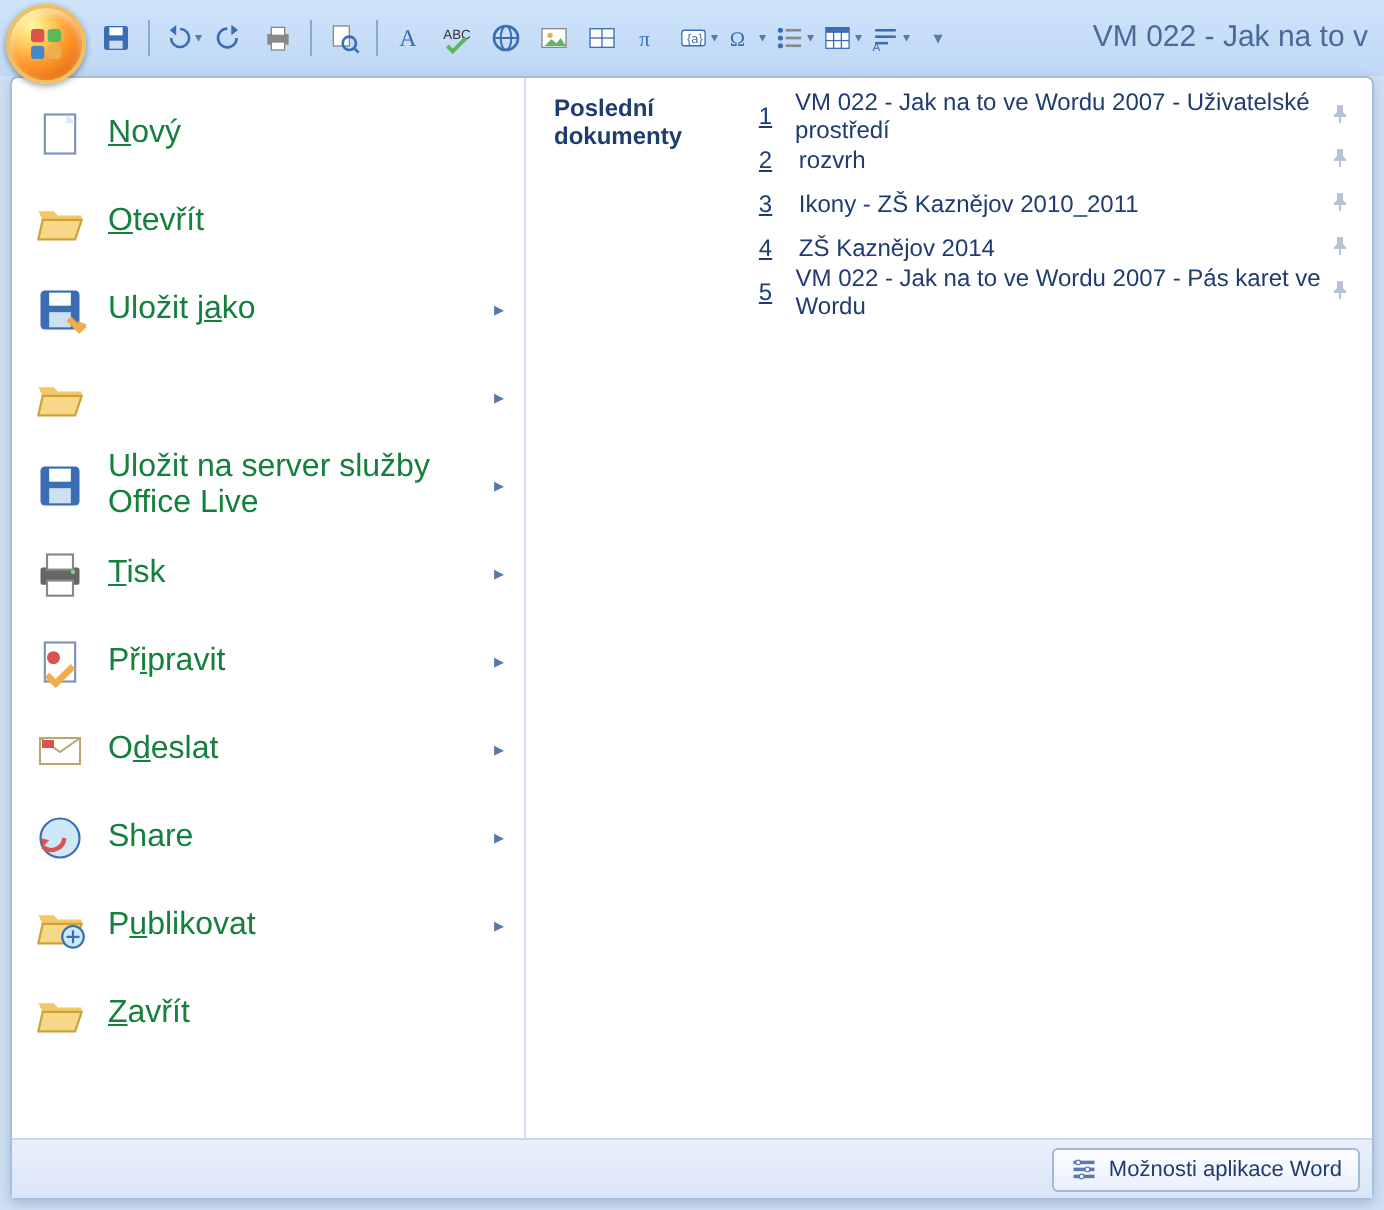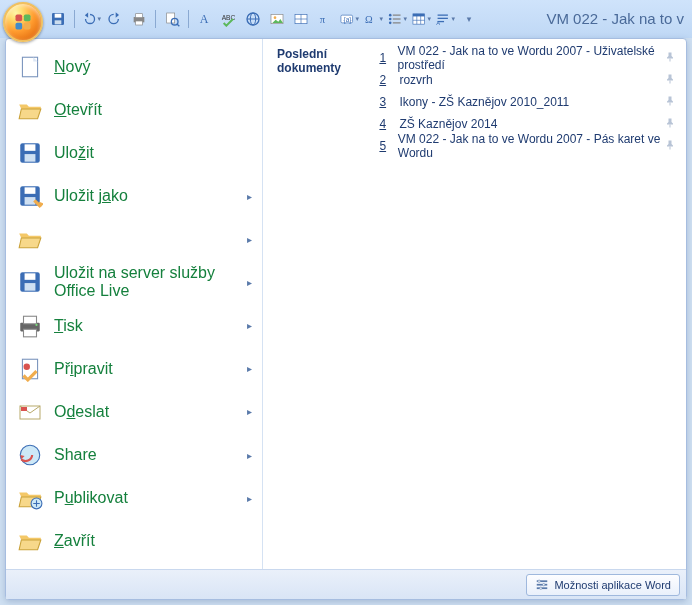--- a/index.html
+++ b/index.html
@@ -316,30 +316,20 @@
           <span class="lbl"><u>N</u>ový</span>
         </div>
         <div class="mi">
           <span class="ic">
             <svg width="28" height="26" viewBox="0 0 24 24">
               <path d="M2 7h7l2 2h11v2H4z" fill="#f4c868"></path>
               <path d="M4 11h18l-3 9H2z" fill="#f7d88a" stroke="#caa23a"></path>
             </svg>
           </span>
           <span class="lbl"><u>O</u>tevřít</span>
-        </div>
-        <div class="mi">
-          <span class="ic">
-            <svg width="26" height="26" viewBox="0 0 24 24">
-              <rect x="3" y="3" width="18" height="18" rx="2" fill="#3b6db5"></rect>
-              <rect x="7" y="4" width="10" height="6" fill="#fff"></rect>
-              <rect x="7" y="13" width="10" height="7" fill="#cfe0f2"></rect>
-            </svg>
-          </span>
-          <span class="lbl">Ulo<u>ž</u>it</span>
         </div>
         <div class="mi">
           <span class="ic">
             <svg width="26" height="26" viewBox="0 0 24 24">
               <rect x="3" y="3" width="18" height="18" rx="2" fill="#3b6db5"></rect>
               <rect x="7" y="4" width="10" height="6" fill="#fff"></rect>
               <rect x="7" y="13" width="10" height="7" fill="#cfe0f2"></rect>
               <path d="M16 16l6 6" stroke="#f0ad4e" stroke-width="3"></path>
               <path d="M22 22l-2-5 5 2z" fill="#f0ad4e"></path>
             </svg>

